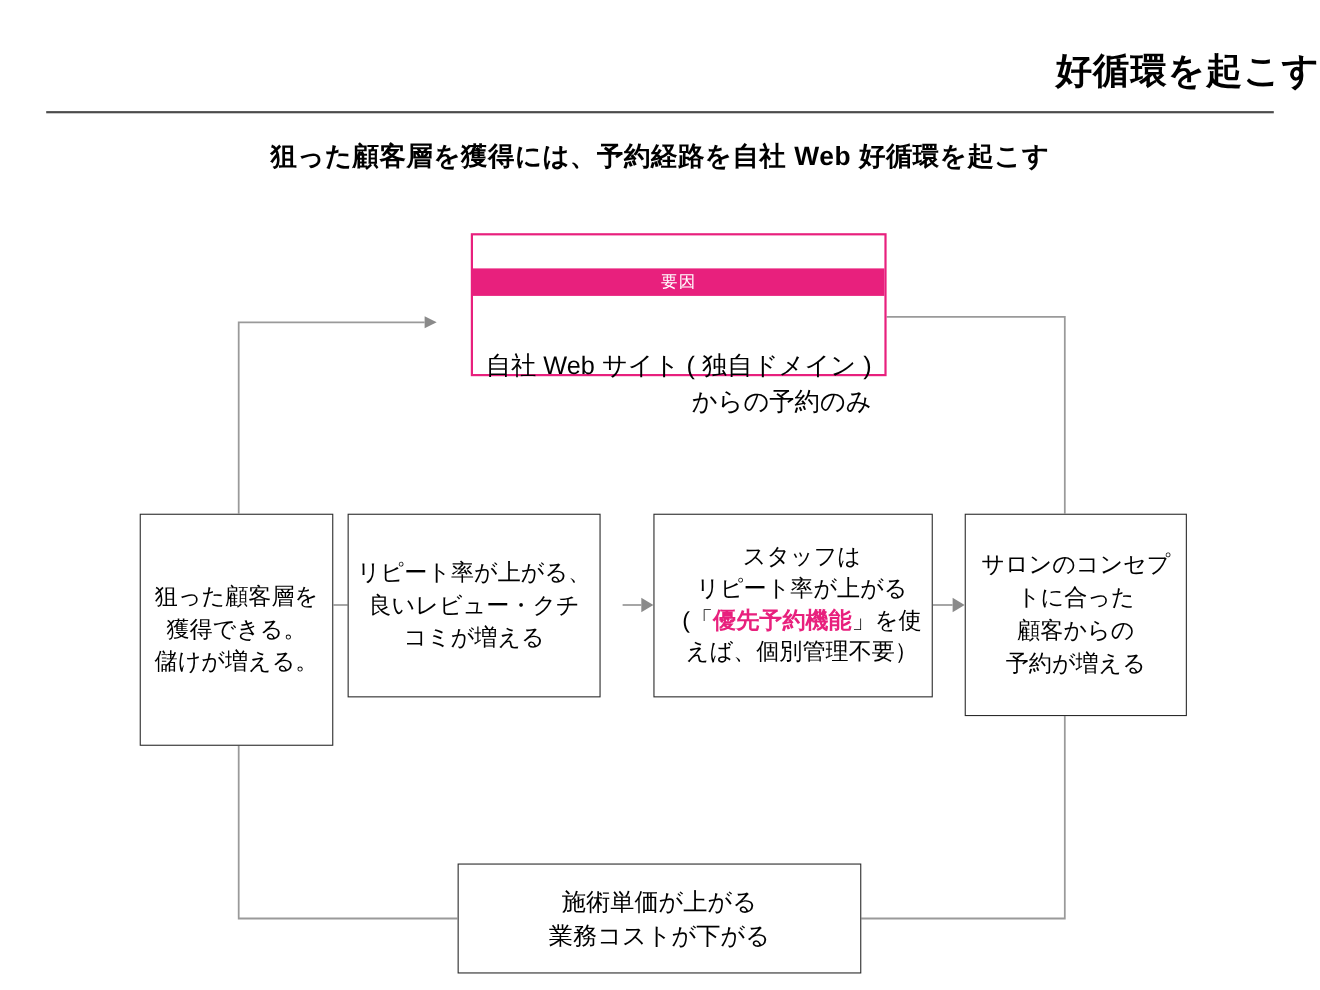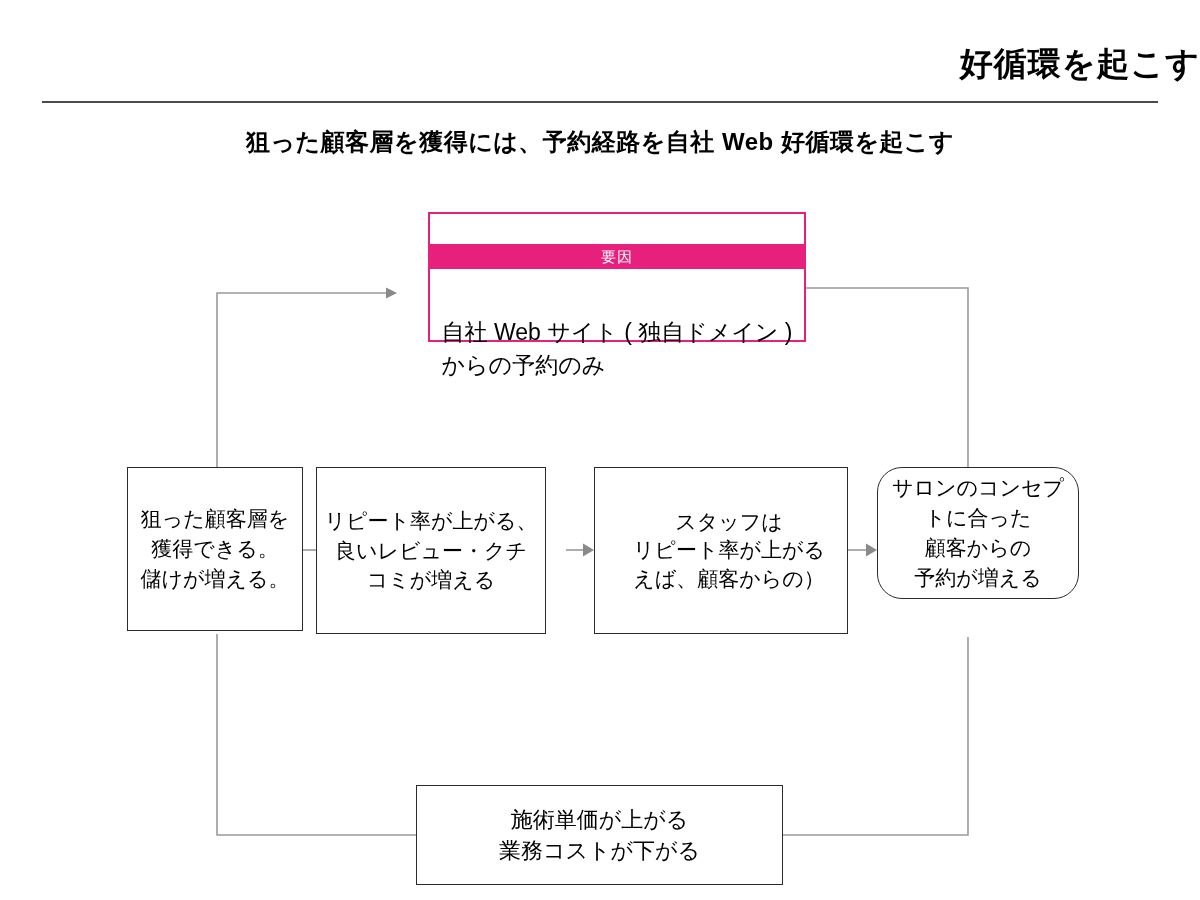--- a/index.html
+++ b/index.html
@@ -98,32 +98,32 @@
     color: #ffffff;
     font-size: 15px;
     text-align: center;
     letter-spacing: 1px;
   }
   #node-cause .cause-body {
     height: 101px;
     display: flex;
     align-items: center;
     justify-content: center;
-    text-align: left;
+    text-align: right;
     font-size: 23px;
     line-height: 1.45;
     white-space: pre-line;
     padding: 0 6px;
     box-sizing: border-box;
   }
 
-  #node-customer  { left: 127px; top: 467px; width: 176px; height: 164px; font-size: 21px; }
+  #node-customer  { left: 127px; top: 467px; width: 176px; height: 211px; font-size: 21px; }
   #node-repeat    { left: 316px; top: 467px; width: 230px; height: 167px; font-size: 21px; }
   #node-staff     { left: 594px; top: 467px; width: 254px; height: 167px; font-size: 21px; line-height: 1.36; padding-left: 16px; }
-  #node-concept   { left: 877px; top: 467px; width: 202px; height: 132px; font-size: 21px; border-radius: 25px; }
+  #node-concept   { left: 877px; top: 467px; width: 202px; height: 184px; font-size: 21px; }
   #node-cost      { left: 416px; top: 785px; width: 367px; height: 100px; font-size: 22px; }
 
   .node .line { display: block; }
   .hl-pink { color: #e8207d; font-weight: bold; }
 
   .conn-line { stroke: #9a9a9a; stroke-width: 1.6; fill: none; }
   .conn-head { fill: #8a8a8a; }
 </style>
 </head>
 <body>
@@ -186,21 +186,22 @@
 
     <div class="node" id="node-repeat">
       <span>リピート率が上がる、
 良いレビュー・クチ
 コミが増える</span>
     </div>
 
     <div class="node" id="node-staff">
       <span class="line">スタッフは</span>
       <span class="line">リピート率が上がる</span>
-      <span class="line">えば、顧客からの）</span>
+      <span class="line"><span>(「</span><span class="hl-pink">優先予約機能</span><span>」を使</span></span>
+      <span class="line">えば、個別管理不要）</span>
     </div>
 
     <div class="node" id="node-concept">
       <span>サロンのコンセプ
 トに合った
 顧客からの
 予約が増える</span>
     </div>
 
     <div class="node" id="node-cost">

